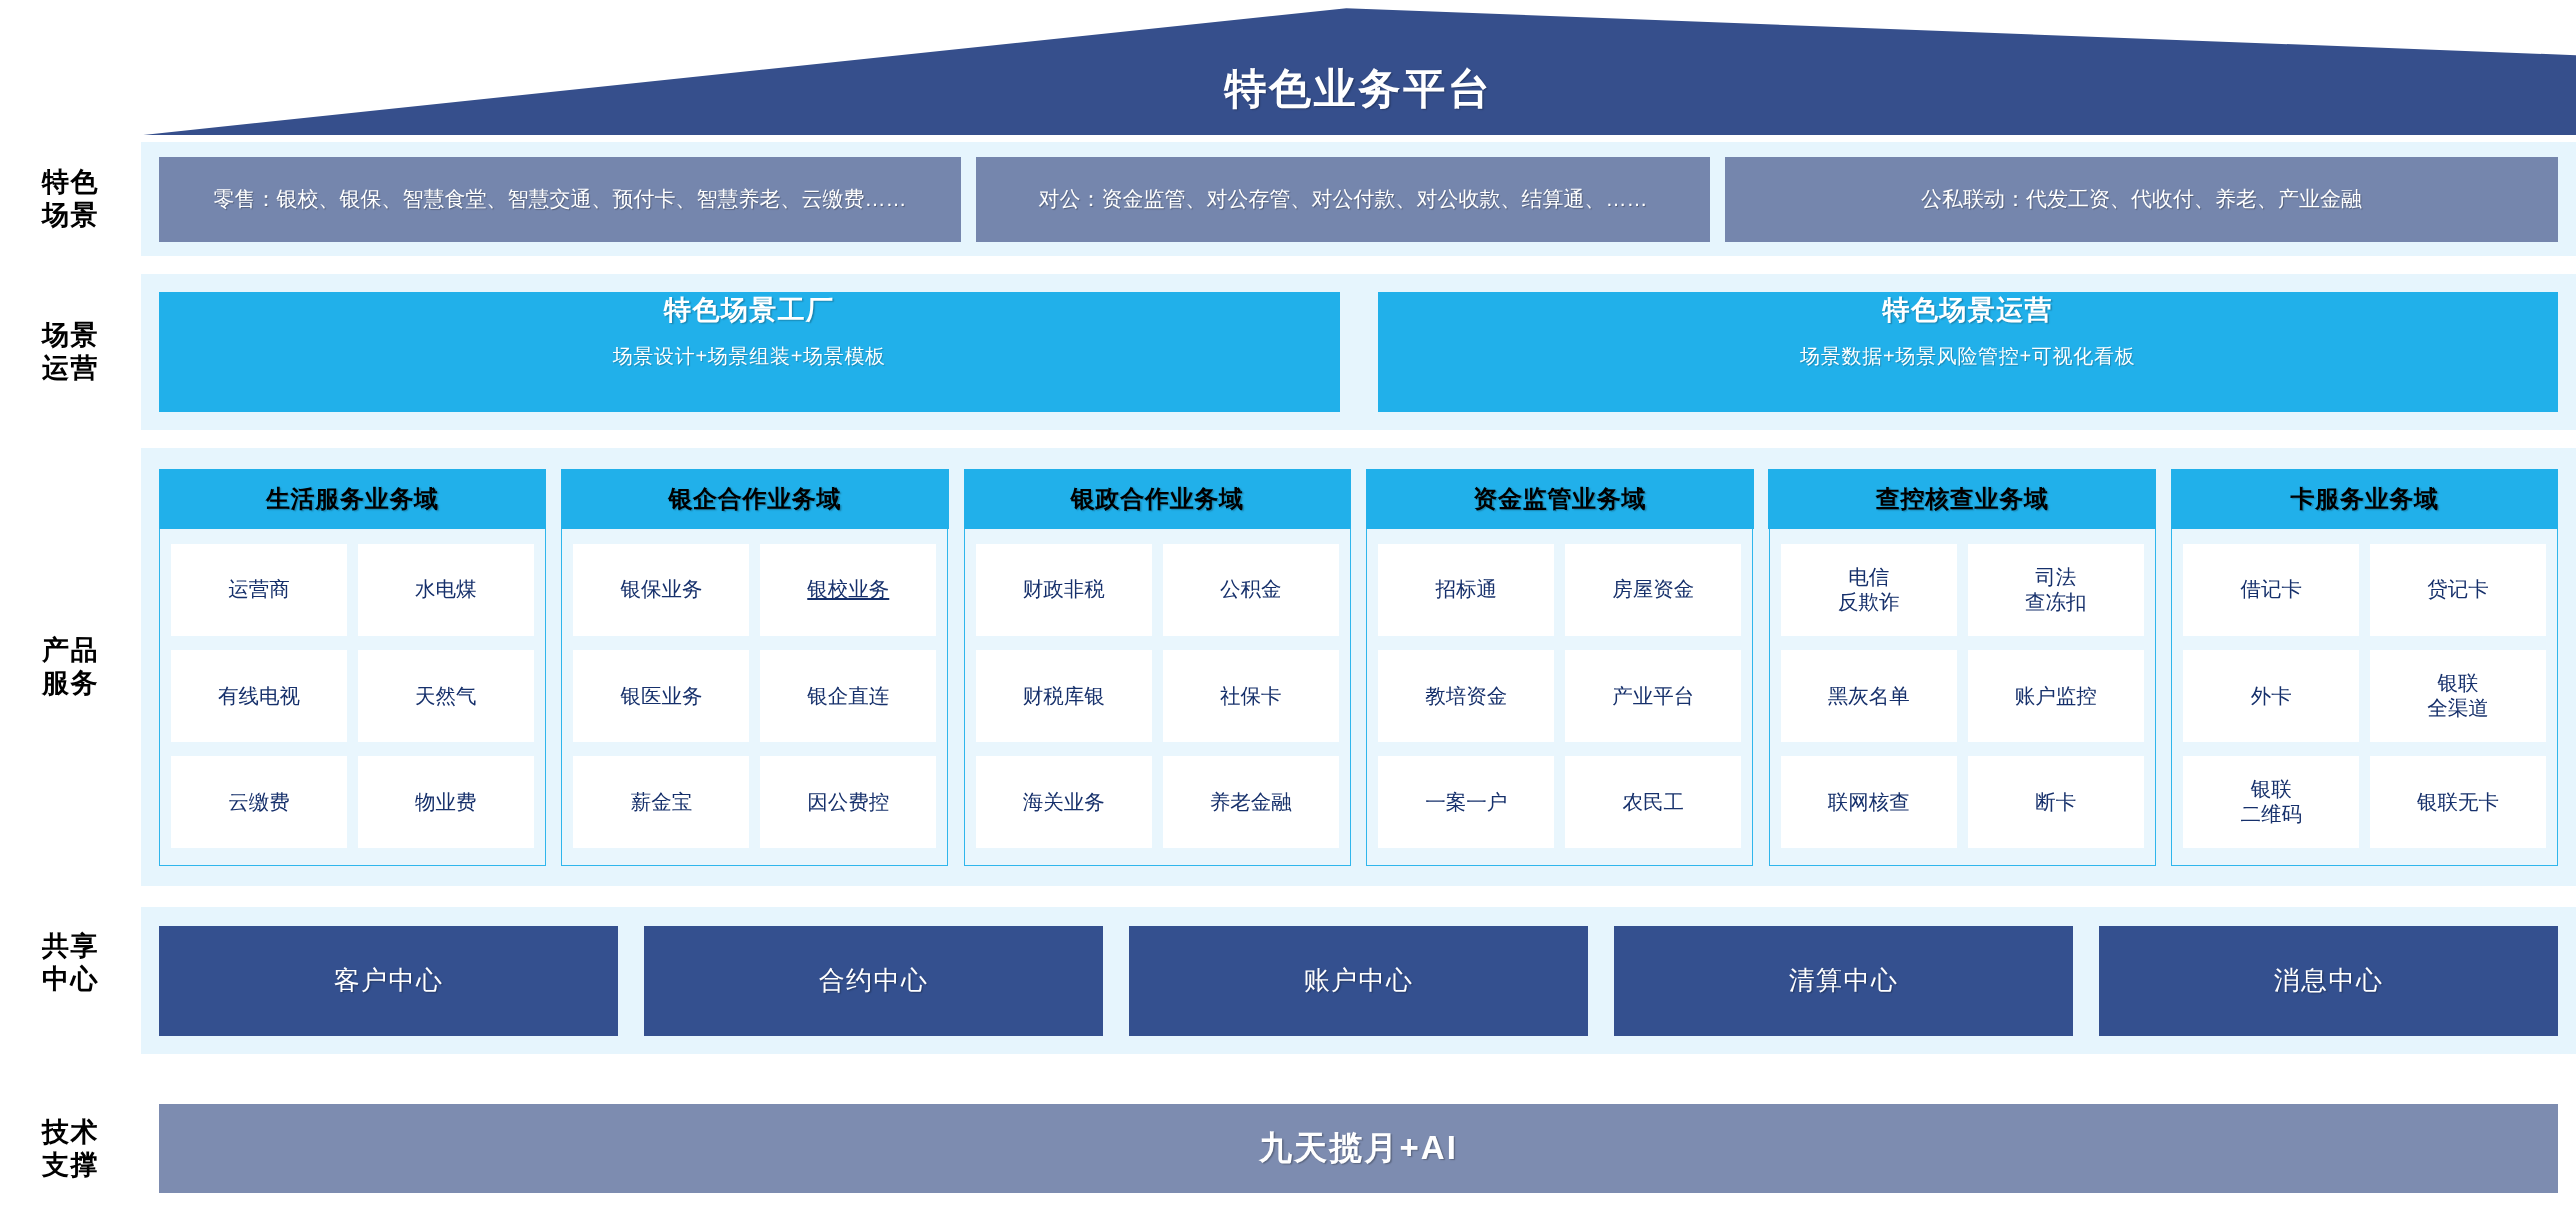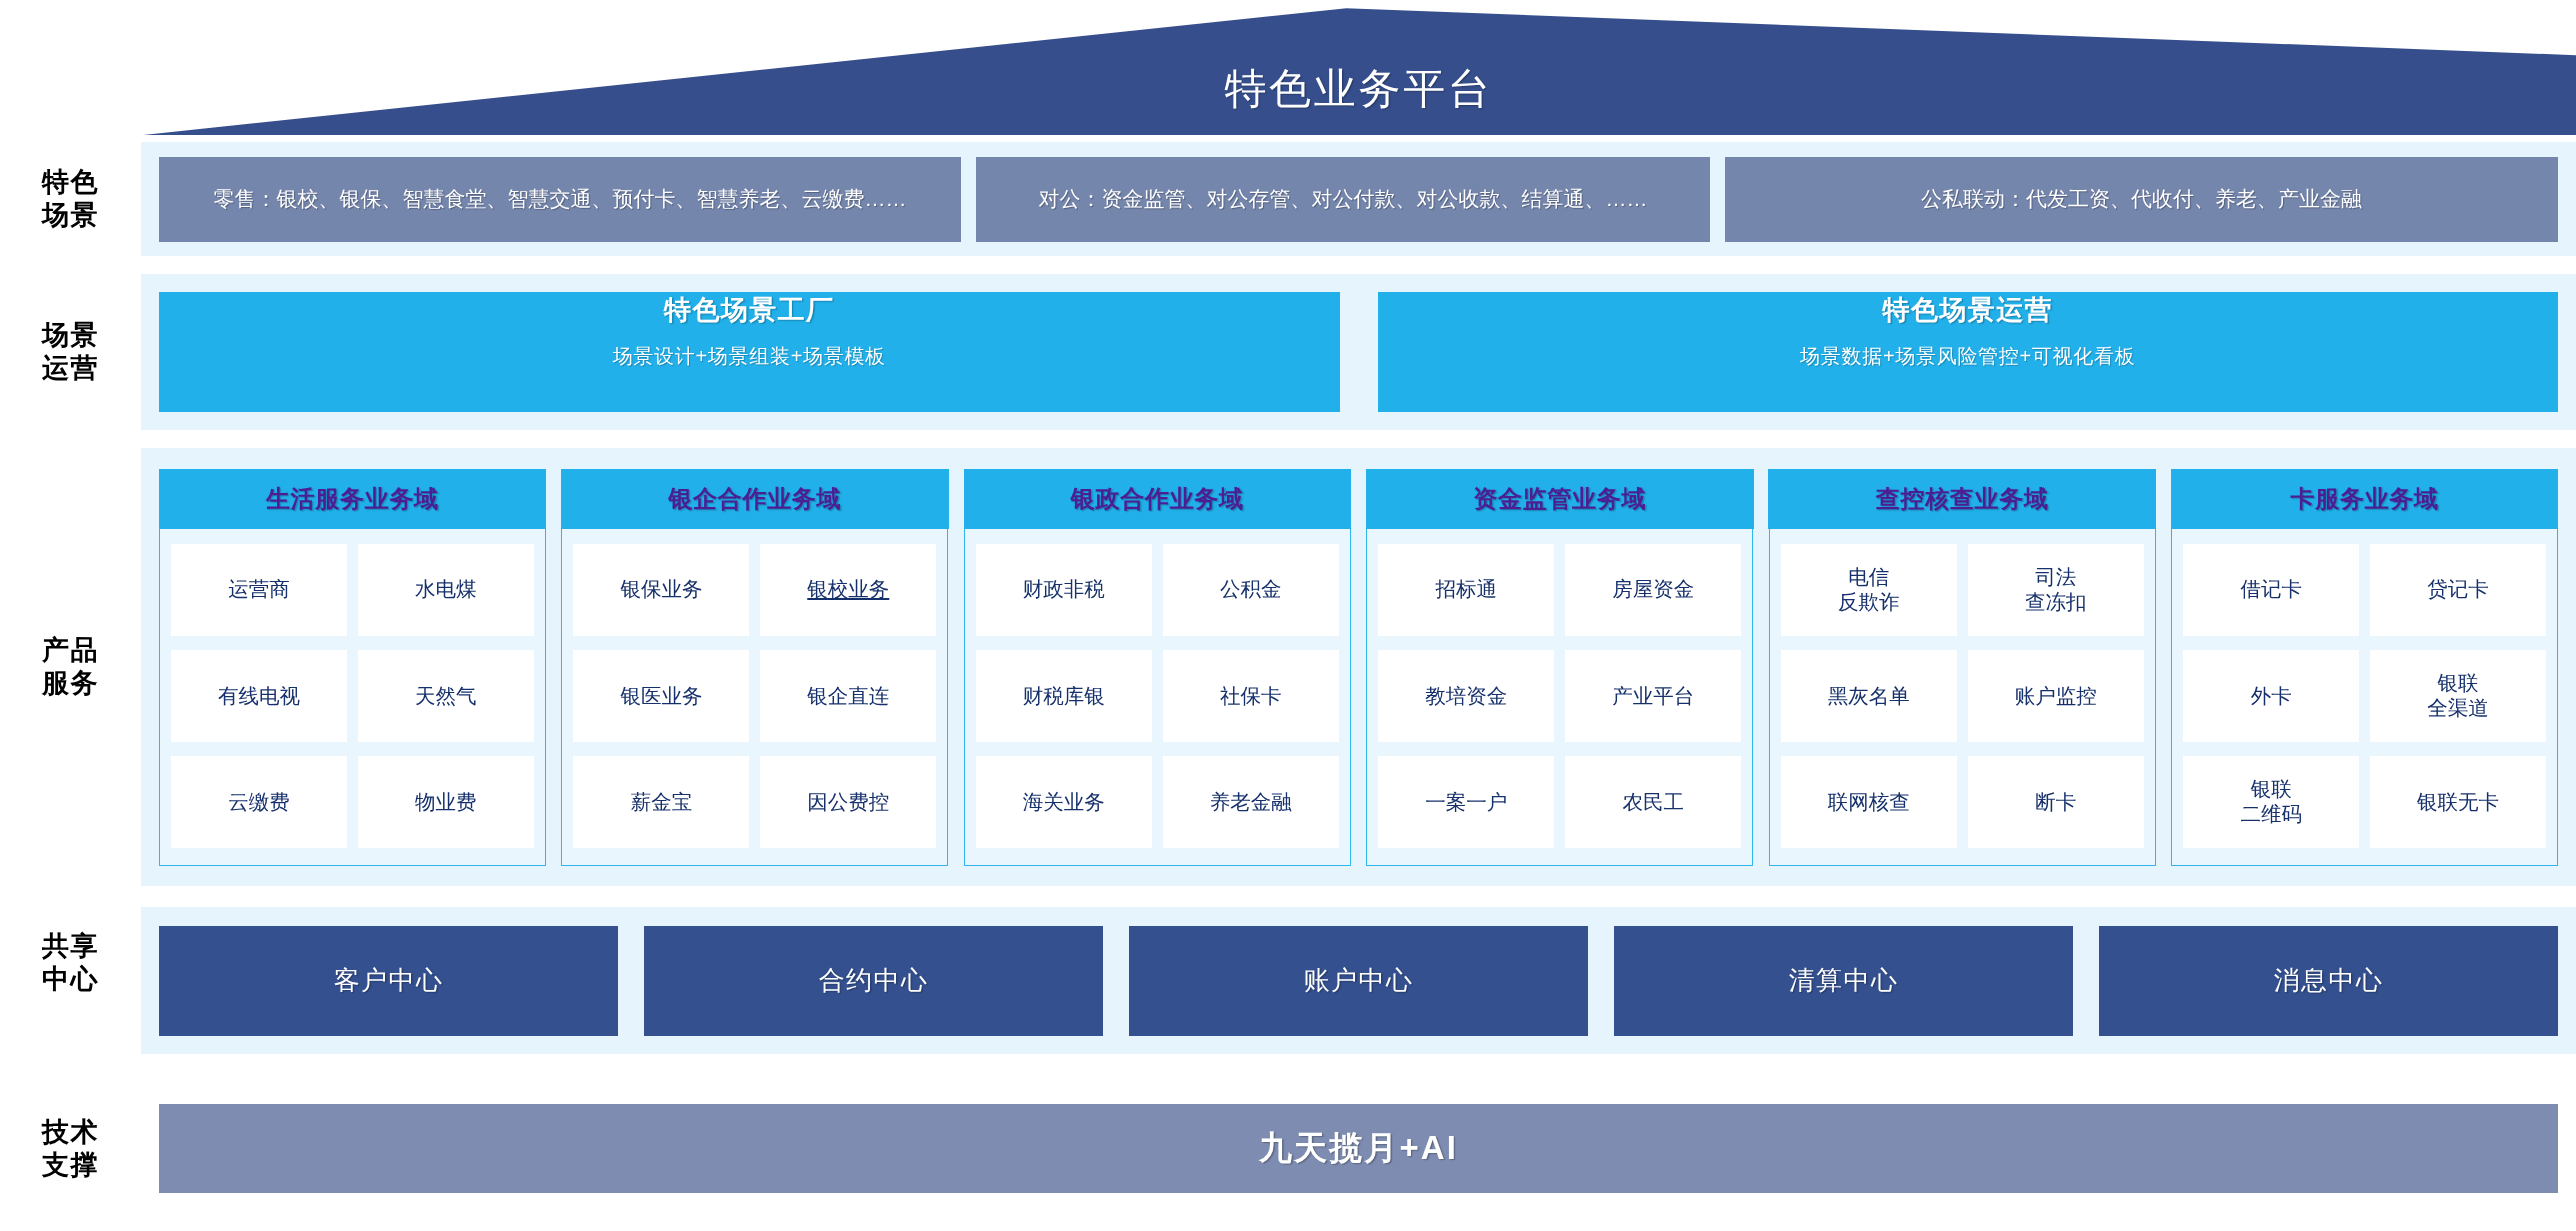--- a/index.html
+++ b/index.html
@@ -11,21 +11,21 @@
   .canvas{position:absolute;inset:0;}
 
   
   .roof{
     position:absolute;left:141px;top:8.2px;width:2435px;height:127px;
     background:#364f8c;
     clip-path:polygon(0% 100%, 49.5% 0%, 100% 37%, 100% 100%);
     display:flex;align-items:flex-end;justify-content:center;
   }
   .roof-title{
-    color:#ffffff;font-size:42px;font-weight:normal;letter-spacing:2.7px;
+    color:#ffffff;font-size:42px;font-weight:bold;letter-spacing:2.7px;
     padding-bottom:18px;text-shadow:1.4px 1.4px 1.4px rgba(0,0,0,.25);
     white-space:nowrap;
   }
 
   
   .row{position:absolute;left:0;width:2576px;display:flex;align-items:stretch;}
   .rowlabel{
     width:141px;flex:0 0 141px;
     display:flex;align-items:center;justify-content:center;
     font-size:27px;font-weight:bold;color:#000000;line-height:1.22;
@@ -64,21 +64,21 @@
 
   
   #row-prod{top:448px;height:438px;}
   #row-prod .band{padding:20.5px 18px;gap:15.7px;height:438px;box-sizing:border-box;align-items:stretch;}
   .domain{
     flex:1;display:flex;flex-direction:column;
     border:1.4px solid #2fb6ec;border-top:none;background:#e9f6fd;
     box-sizing:border-box;
   }
   .domain-head{
-    background:#21b0ea;color:#4c1d95;font-size:24px;font-weight:bold;
+    background:#21b0ea;color:#000000;font-size:24px;font-weight:bold;
     height:60px;display:flex;align-items:center;justify-content:center;
     letter-spacing:0.7px;margin:0 -1.4px;
     text-shadow:1.4px 1.4px 1.4px rgba(0,0,0,.25);
   }
   .domain-grid{
     flex:1;display:grid;grid-template-columns:1fr 1fr;grid-template-rows:1fr 1fr 1fr;
     gap:13.7px 11px;padding:15px 11px 16.4px 11px;box-sizing:border-box;
   }
   .cell{
     background:#ffffff;display:flex;align-items:center;justify-content:center;

